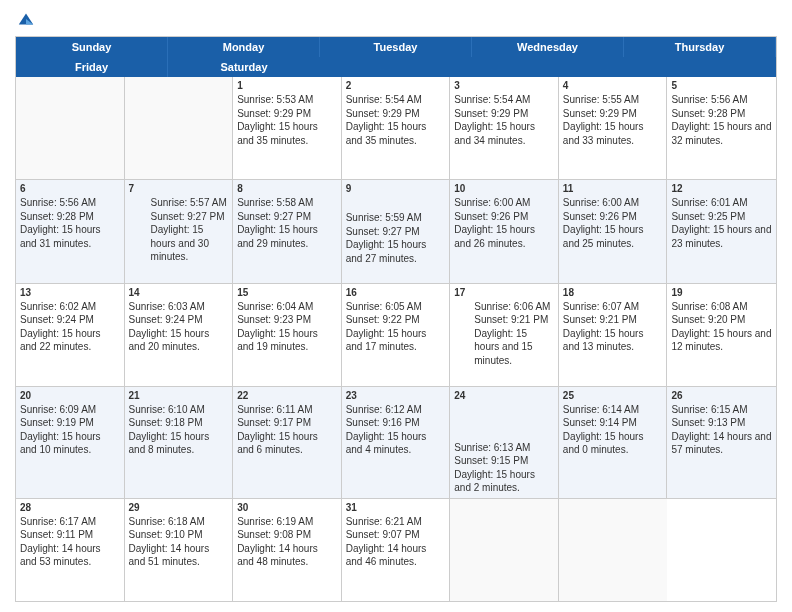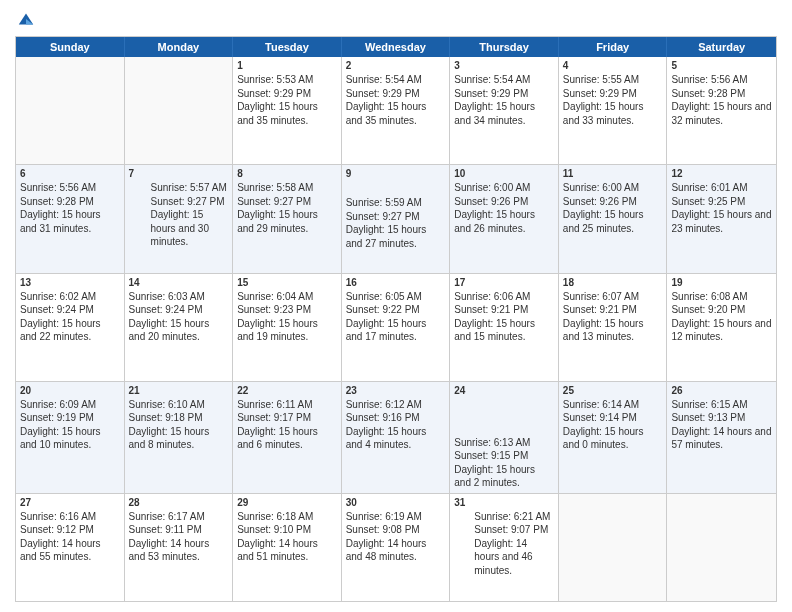--- a/index.html
+++ b/index.html
@@ -62,21 +62,21 @@
       margin-top: 2px;
     }
     .calendar {
       flex: 1;
       display: flex;
       flex-direction: column;
       border: 1px solid #ccc;
     }
     .cal-header {
       display: grid;
-      grid-template-columns: repeat(7, 1fr);
+      grid-template-columns: repeat(5, 1fr);
       background: #1a5fa8;
     }
     .cal-header-cell {
       color: #fff;
       font-size: 11px;
       font-weight: bold;
       text-align: center;
       padding: 4px 2px;
       border-right: 1px solid #2a6fb8;
     }
@@ -247,21 +247,21 @@
 Daylight: 15 hours and 19 minutes.</div>
           </div>
           <div class="cal-cell">
             <span class="day-num">16</span>
             <div class="cell-text" style="white-space: pre-line;">Sunrise: 6:05 AM
 Sunset: 9:22 PM
 Daylight: 15 hours and 17 minutes.</div>
           </div>
           <div class="cal-cell">
             <span class="day-num">17</span>
-            <div class="cell-text" style="white-space: pre-line;">Sunrise: 6:06 AM
+            <div class="cell-text" style="white-space: pre-line; margin-left: 20px;">Sunrise: 6:06 AM
 Sunset: 9:21 PM
 Daylight: 15 hours and 15 minutes.</div>
           </div>
           <div class="cal-cell">
             <span class="day-num">18</span>
             <div class="cell-text" style="white-space: pre-line;">Sunrise: 6:07 AM
 Sunset: 9:21 PM
 Daylight: 15 hours and 13 minutes.</div>
           </div>
           <div class="cal-cell">
@@ -310,46 +310,40 @@
           </div>
           <div class="cal-cell alt-row">
             <span class="day-num">26</span>
             <div class="cell-text" style="white-space: pre-line;">Sunrise: 6:15 AM
 Sunset: 9:13 PM
 Daylight: 14 hours and 57 minutes.</div>
           </div>
         </div>
         <div class="cal-row">
           <div class="cal-cell">
-            <span class="day-num">27</span>
-            <div class="cell-text" style="white-space: pre-line;">Sunrise: 6:16 AM
-Sunset: 9:12 PM
-Daylight: 14 hours and 55 minutes.</div>
-          </div>
-          <div class="cal-cell">
             <span class="day-num">28</span>
             <div class="cell-text" style="white-space: pre-line;">Sunrise: 6:17 AM
 Sunset: 9:11 PM
 Daylight: 14 hours and 53 minutes.</div>
           </div>
           <div class="cal-cell">
             <span class="day-num">29</span>
             <div class="cell-text" style="white-space: pre-line;">Sunrise: 6:18 AM
 Sunset: 9:10 PM
 Daylight: 14 hours and 51 minutes.</div>
           </div>
           <div class="cal-cell">
             <span class="day-num">30</span>
             <div class="cell-text" style="white-space: pre-line;">Sunrise: 6:19 AM
 Sunset: 9:08 PM
 Daylight: 14 hours and 48 minutes.</div>
           </div>
           <div class="cal-cell">
             <span class="day-num">31</span>
-            <div class="cell-text" style="white-space: pre-line; margin-left: 20px;">Sunrise: 6:21 AM
+            <div class="cell-text" style="white-space: pre-line;">Sunrise: 6:21 AM
 Sunset: 9:07 PM
 Daylight: 14 hours and 46 minutes.</div>
           </div>
           <div class="cal-cell empty"></div>
           <div class="cal-cell empty"></div>
         </div>
       </div>
   </div>
 </div>
 

